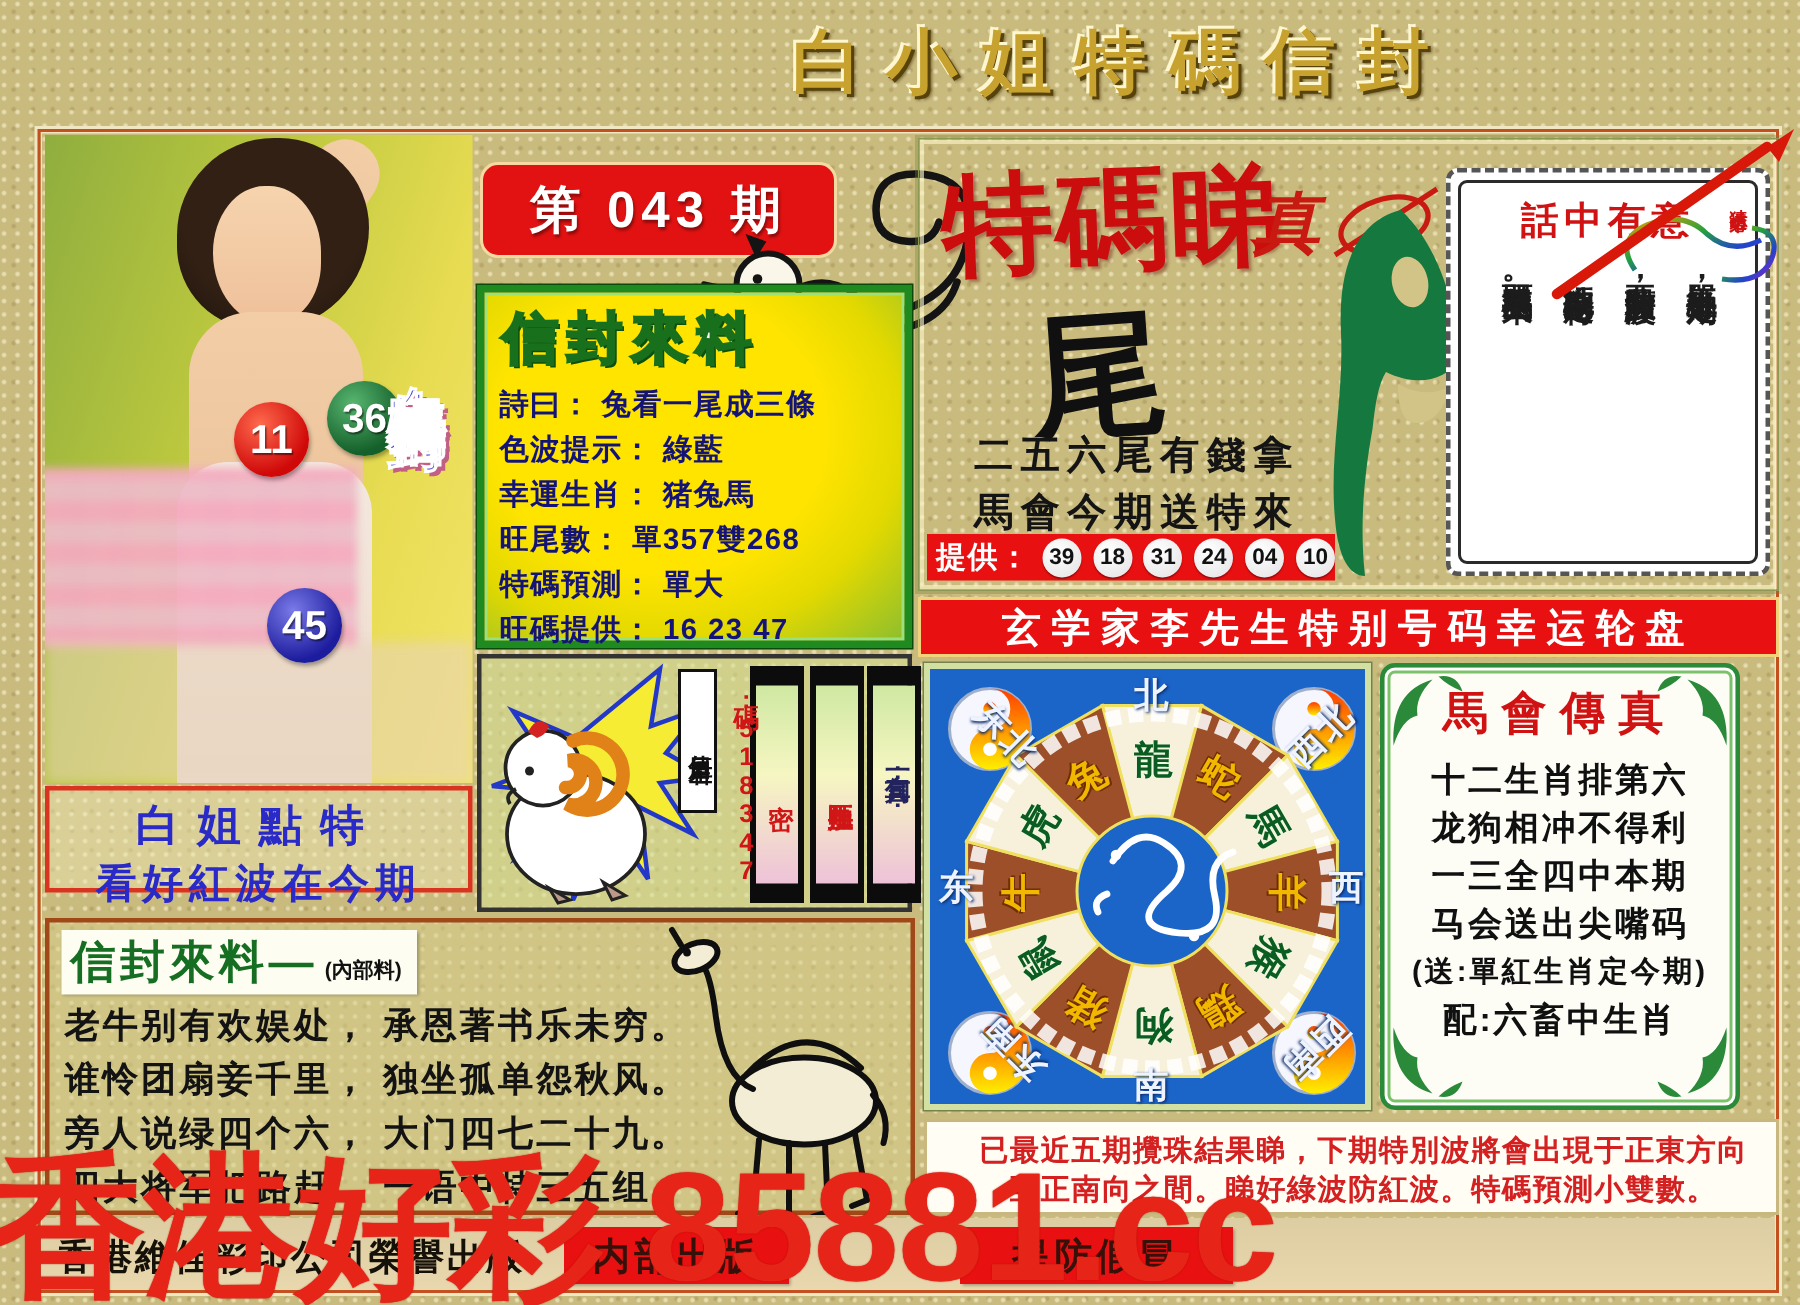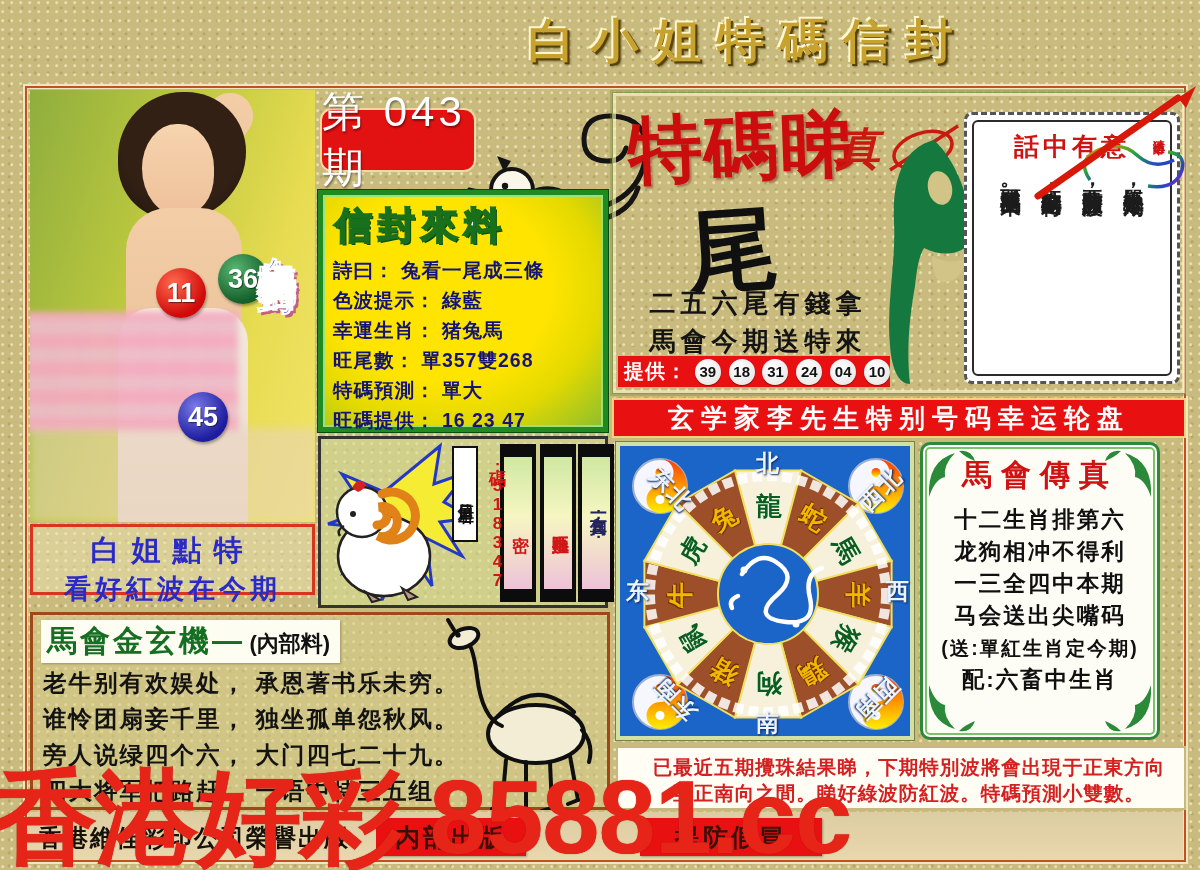--- a/index.html
+++ b/index.html
@@ -55,22 +55,22 @@
     font-size:39px; font-weight:bold; color:#4a46da; letter-spacing:3px;
     -webkit-text-stroke:1px #ffffff; text-shadow:3px 3px 0 #c25f86; }
 
   
   .baijie { left:30px; top:524px; width:285px; height:71px; border:3px solid #d93420;
     background:rgba(238,232,182,.45); text-align:center; color:#2a2ac8; font-weight:bold; }
   .baijie .l1 { font-size:29px; letter-spacing:12px; margin-top:4px; }
   .baijie .l2 { font-size:27px; letter-spacing:4px; }
 
   
-  .badge { left:320px; top:108px; width:156px; height:64px; background:#e31212;
-    border:2px solid #f6d9a0; border-radius:12px; color:#fff; font-weight:normal; font-size:42px;
+  .badge { left:320px; top:108px; width:238px; height:64px; background:#e31212;
+    border:2px solid #f6d9a0; border-radius:12px; color:#fff; font-weight:bold; font-size:34px;
     display:flex; align-items:center; justify-content:center; letter-spacing:4px;
     text-shadow:1px 2px 2px rgba(0,0,0,.4); }
 
   
   .envelope { left:318px; top:190px; width:290px; height:242px;
     border:5px solid #1f8a1f; box-shadow:0 0 0 1px #0a4a0a, inset 0 0 0 2px #9be07a;
     background:radial-gradient(ellipse at 42% 40%, #ffe400 48%, #e3d900 70%, #8cbe2e 100%);
     padding:4px 10px; }
   .envelope .etitle { font-size:37px; font-weight:bold; color:#fff; letter-spacing:6px;
     -webkit-text-stroke:2px #19701c; text-shadow:2px 2px 0 #0d4f10; margin:2px 0 4px 2px; }
@@ -155,21 +155,21 @@
   .fax-line { font-size:22.5px; font-weight:bold; color:#101010; line-height:32px; letter-spacing:2px; }
   .fax-line.small { font-size:19.5px; }
   .fax-corner { position:absolute; width:54px; height:54px; }
 
   
   .gold { left:30px; top:612px; width:580px; height:198px; border:3px solid #a04818;
     background:rgba(216,208,140,.5); }
   .gold-title-box { position:absolute; left:8px; top:5px; background:#fdfdf2; padding:1px 10px 1px 6px;
     box-shadow:1px 1px 2px rgba(0,0,0,.25); white-space:nowrap; }
   .gold-title { font-size:30px; font-weight:bold; color:#156e22; letter-spacing:3px; }
-  .gold-suffix { font-size:22px; font-weight:bold; color:#111; }
+  .gold-suffix { font-size:14px; font-weight:bold; color:#111; }
   .gold-lines { position:absolute; left:10px; top:50px; width:566px; }
   .gold-line { font-size:23.5px; font-weight:bold; color:#131313; line-height:36px; letter-spacing:2px;
     white-space:nowrap; }
   .camel-svg { left:432px; top:614px; z-index:0; }
   .gold .gold-lines { z-index:2; position:absolute; }
 
   
   .result { left:616px; top:746px; width:570px; height:64px; background:#fffdf4;
     border:2px solid #c8b880; text-align:center; padding-top:6px; }
   .result-line { font-size:19.5px; font-weight:bold; color:#d42020; line-height:26px; letter-spacing:1px;margin-left:16px; }
@@ -404,21 +404,21 @@
       <div class="fax-line">龙狗相冲不得利</div>
       <div class="fax-line">一三全四中本期</div>
       <div class="fax-line">马会送出尖嘴码</div>
       <div class="fax-line small">(送:單紅生肖定今期)</div>
       <div class="fax-line">配:六畜中生肖</div>
     </div>
   </div>
 
   <div class="abs gold">
     <div class="gold-title-box">
-      <span class="gold-title">馬會金玄機—</span>
+      <span class="gold-title">信封來料—</span>
       <span class="gold-suffix">(內部料)</span>
     </div>
     <div class="gold-lines">
       <div class="gold-line">老牛别有欢娱处， 承恩著书乐未穷。</div>
       <div class="gold-line">谁怜团扇妾千里， 独坐孤单怨秋风。</div>
       <div class="gold-line">旁人说绿四个六， 大门四七二十九。</div>
       <div class="gold-line">四大将军把路赶， 一语中特三五组。</div>
     </div>
   </div>
   <svg class="abs camel-svg" width="178" height="196" viewBox="0 0 178 196">

